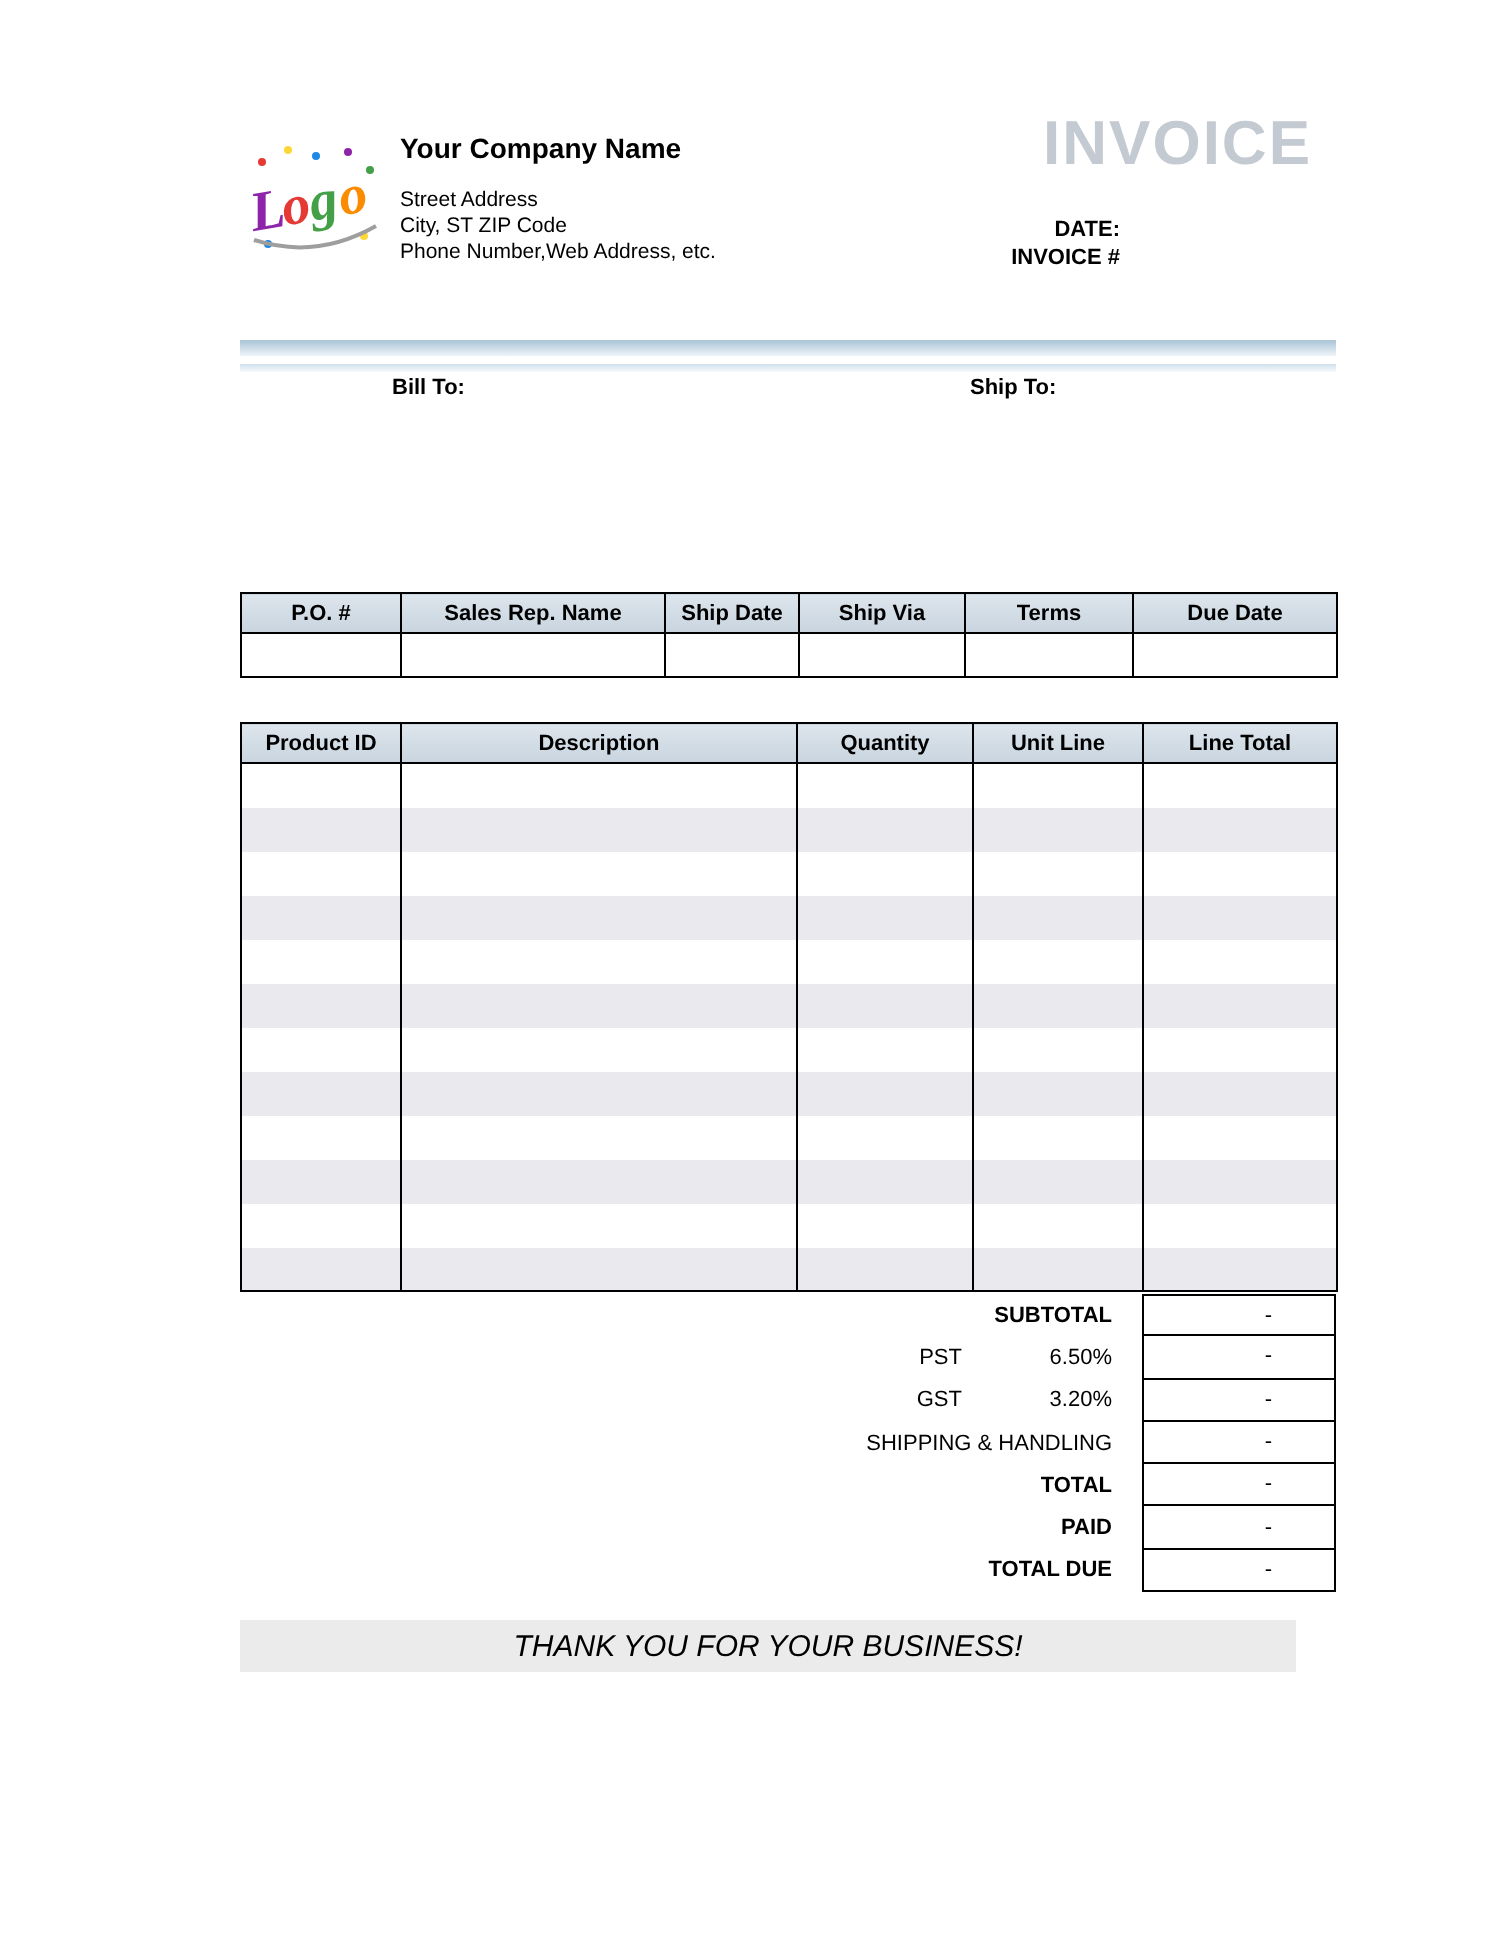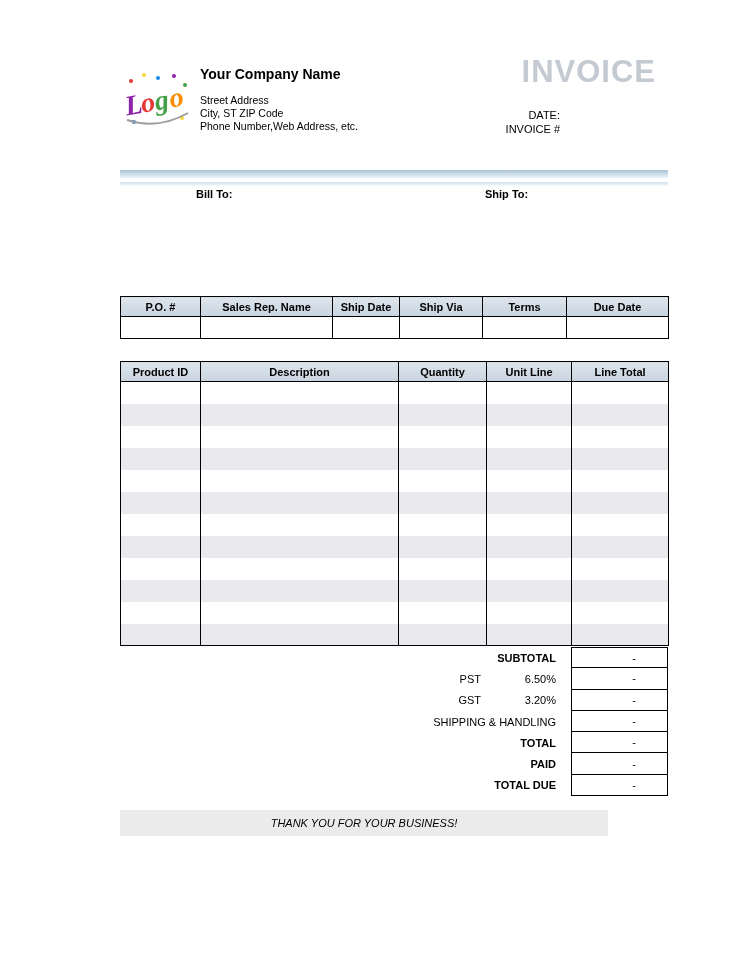--- a/index.html
+++ b/index.html
@@ -14,21 +14,21 @@
   .company-block { position:absolute; left:200px; top:66px; }
   .company-name { font-size:14px; font-weight:bold; margin:0 0 12px 0; }
   .address-line { font-size:10.5px; line-height:13px; }
 
   
   .invoice-word { position:absolute; right:94px; top:54px; font-size:31px; font-weight:bold;
                   letter-spacing:1px; color:var(--invoice-word,#c4cad1); }
 
   
   .meta-block { position:absolute; left:400px; top:108px; width:160px; text-align:right;
-                font-size:11px; font-weight:normal; line-height:14px; }
+                font-size:11px; font-weight:bold; line-height:14px; }
 
   
   .divider { position:absolute; left:120px; top:170px; width:548px; }
   .divider .band1 { height:8px; background:linear-gradient(var(--divider-top,#a9c3d6), #eef5f9); }
   .divider .band2 { height:4px; margin-top:4px; background:linear-gradient(#cfe0ec, #f7fafc); }
 
   
   .bill-to { position:absolute; left:156px; top:188px; font-size:11px; font-weight:bold;padding-left:40px; }
   .ship-to { position:absolute; left:485px; top:188px; font-size:11px; font-weight:bold; }
 
@@ -49,23 +49,23 @@
   .totals-row { display:flex; height:21.3px; align-items:center; justify-content:flex-end; font-size:11px; }
   .t-label { padding-right:15px; }
   .t-label.with-rate { padding-right:12px; }
   .t-label.strong { font-weight:bold; }
   .t-rate { width:78px; padding-right:15px; text-align:right; }
   .t-box { width:97px; height:100%; border:1px solid #000; background:#fff;
            display:flex; align-items:center; justify-content:flex-end; padding-right:31px; font-size:11px; }
   .totals-row + .totals-row .t-box { border-top:none; }
 
   
-  .footer-band { position:absolute; left:120px; top:810px; width:488px; height:26px;
+  .footer-band { position:absolute; left:120px; top:810px; width:528px; height:26px;
                  background:var(--footer-bg,#ebebeb); display:flex; align-items:center; justify-content:center;
-                 font-size:11px; font-style:italic; }
+                 font-size:15px; font-style:italic; }
 </style>
 </head>
 <body>
 
 <div class="page">
 
   <div class="logo">
     <svg width="72" height="70" viewBox="0 0 72 70">
       <circle cx="9" cy="13" r="2" fill="#e53935"></circle>
       <circle cx="22" cy="7" r="2" fill="#fdd835"></circle>

